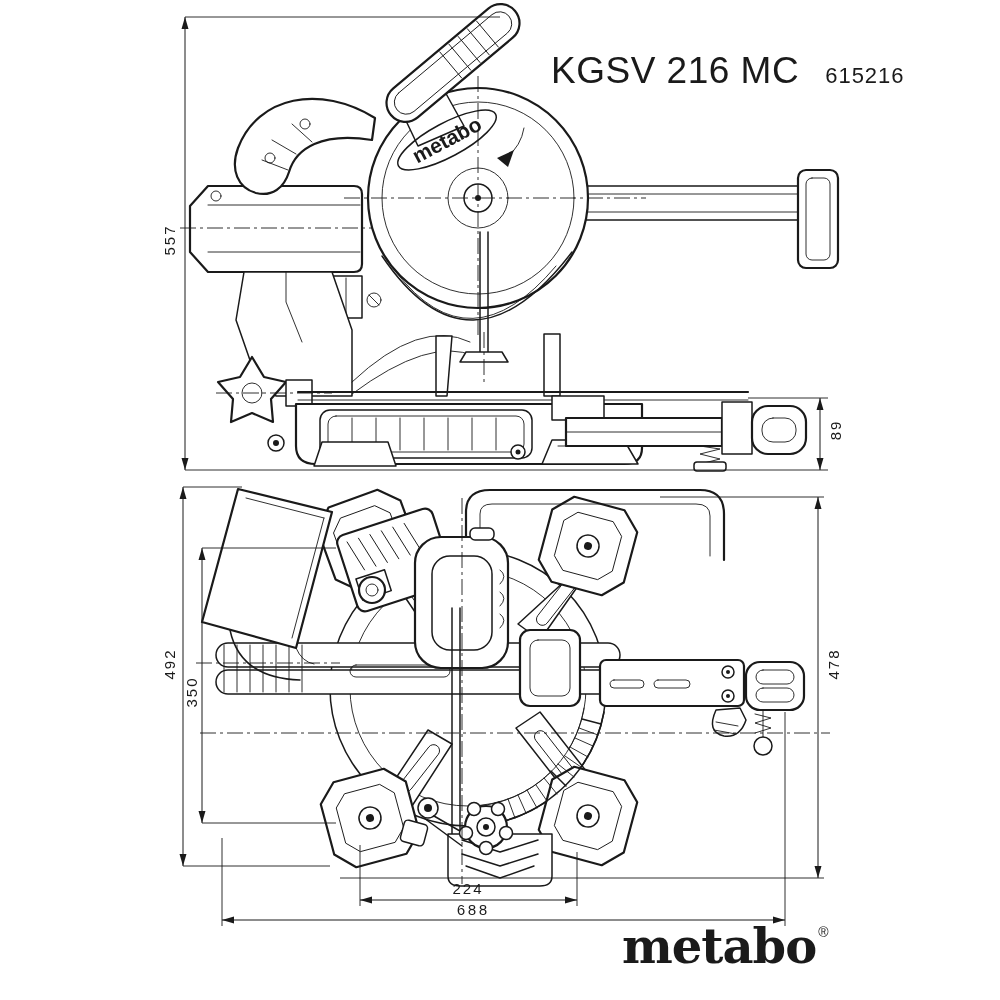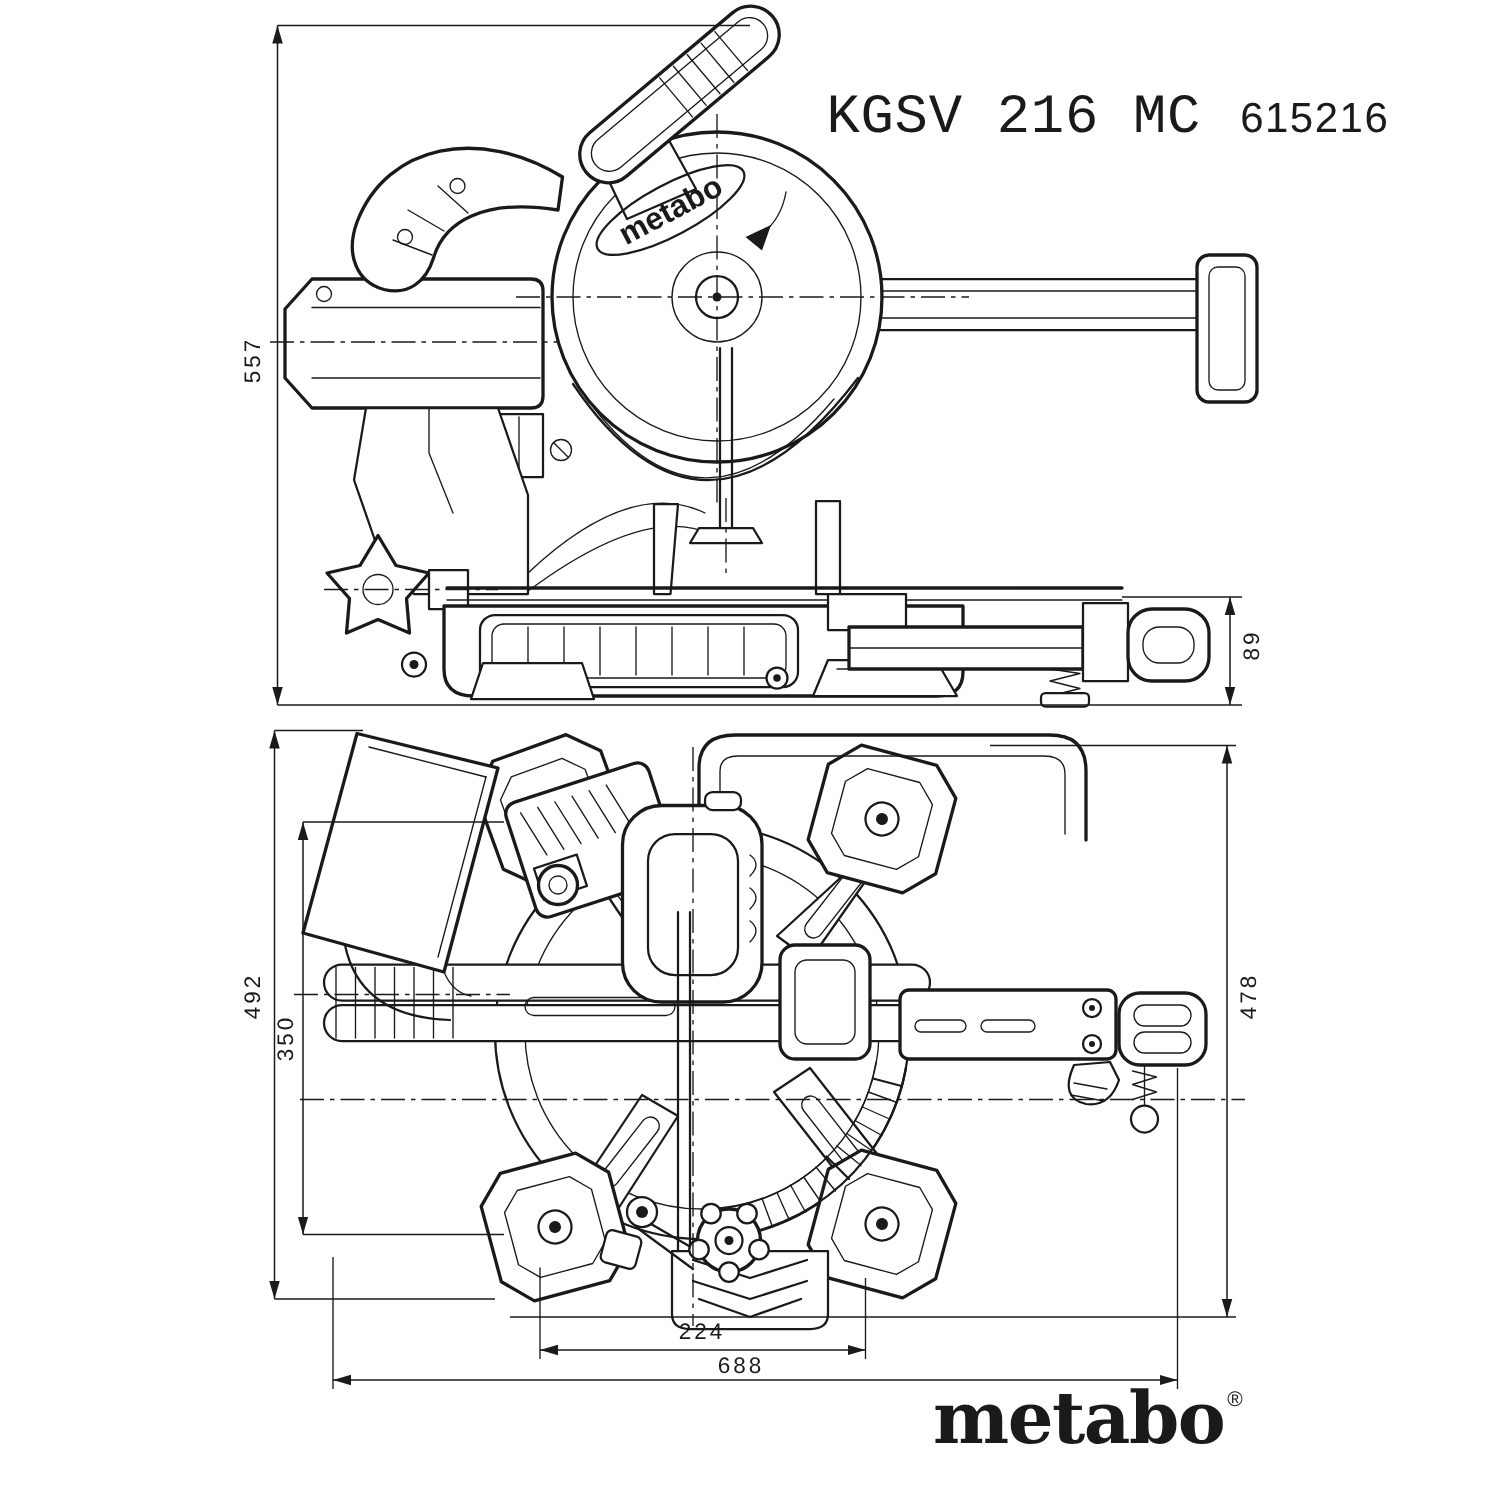--- a/index.html
+++ b/index.html
@@ -11,22 +11,22 @@
   .thin{fill:none;stroke:#1a1a1a;stroke-width:0.9;stroke-linejoin:round;stroke-linecap:round;}
   .w   {fill:#ffffff;}
   .dot {fill:#1a1a1a;stroke:none;}
   .dim {fill:none;stroke:#1a1a1a;stroke-width:1;}
   .ext {fill:none;stroke:#1a1a1a;stroke-width:0.9;}
   .cl  {fill:none;stroke:#1a1a1a;stroke-width:0.9;stroke-dasharray:16 4 3 4;}
   .label{position:absolute;font-size:15px;letter-spacing:2px;white-space:nowrap;
          transform:translate(-50%,-50%);}
   .label.vert{transform:translate(-50%,-50%) rotate(-90deg);}
   #title-block{position:absolute;left:551px;top:36px;display:flex;align-items:baseline;gap:26px;}
-  #title-model{font-size:37px;letter-spacing:0.5px;font-family:Liberation Mono, monospace;}
-  #title-article{font-size:28px;letter-spacing:1px;margin-top:27px;}
+  #title-model{font-size:37px;letter-spacing:0.5px;}
+  #title-article{font-size:22px;letter-spacing:1px;margin-top:27px;}
   #brand-logo{position:absolute;left:622px;top:922px;display:flex;align-items:flex-start;}
   #brand-word{font-family:"DejaVu Serif",serif;font-weight:bold;font-size:48px;
               letter-spacing:-1px;line-height:1;}
   #brand-reg{font-size:14px;margin-top:2px;margin-left:2px;}
   svg text{font-family:"Liberation Sans",sans-serif;}
 </style>
 </head>
 <body>
 
 <div id="stage">
@@ -322,21 +322,21 @@
       <line class="dim" x1="222" y1="920" x2="785" y2="920" marker-start="url(#arr)" marker-end="url(#arr)"></line>
     </g>
   </svg>
 
   <div class="label vert" style="left:169px;top:240px;">557</div>
   <div class="label vert" style="left:835px;top:430px;">89</div>
   <div class="label vert" style="left:169px;top:664px;">492</div>
   <div class="label vert" style="left:191px;top:692px;">350</div>
   <div class="label vert" style="left:833px;top:664px;">478</div>
   <div class="label" style="left:468px;top:888px;">224</div>
-  <div class="label" style="left:494px;top:911px;">688</div>
+  <div class="label" style="left:473px;top:911px;font-family:Liberation Mono, monospace;">688</div>
 
   <div id="title-block">
     <span id="title-model">KGSV 216 MC</span>
     <span id="title-article">615216</span>
   </div>
 
   <div id="brand-logo">
     <span id="brand-word">metabo</span>
     <span id="brand-reg">®</span>
   </div>

